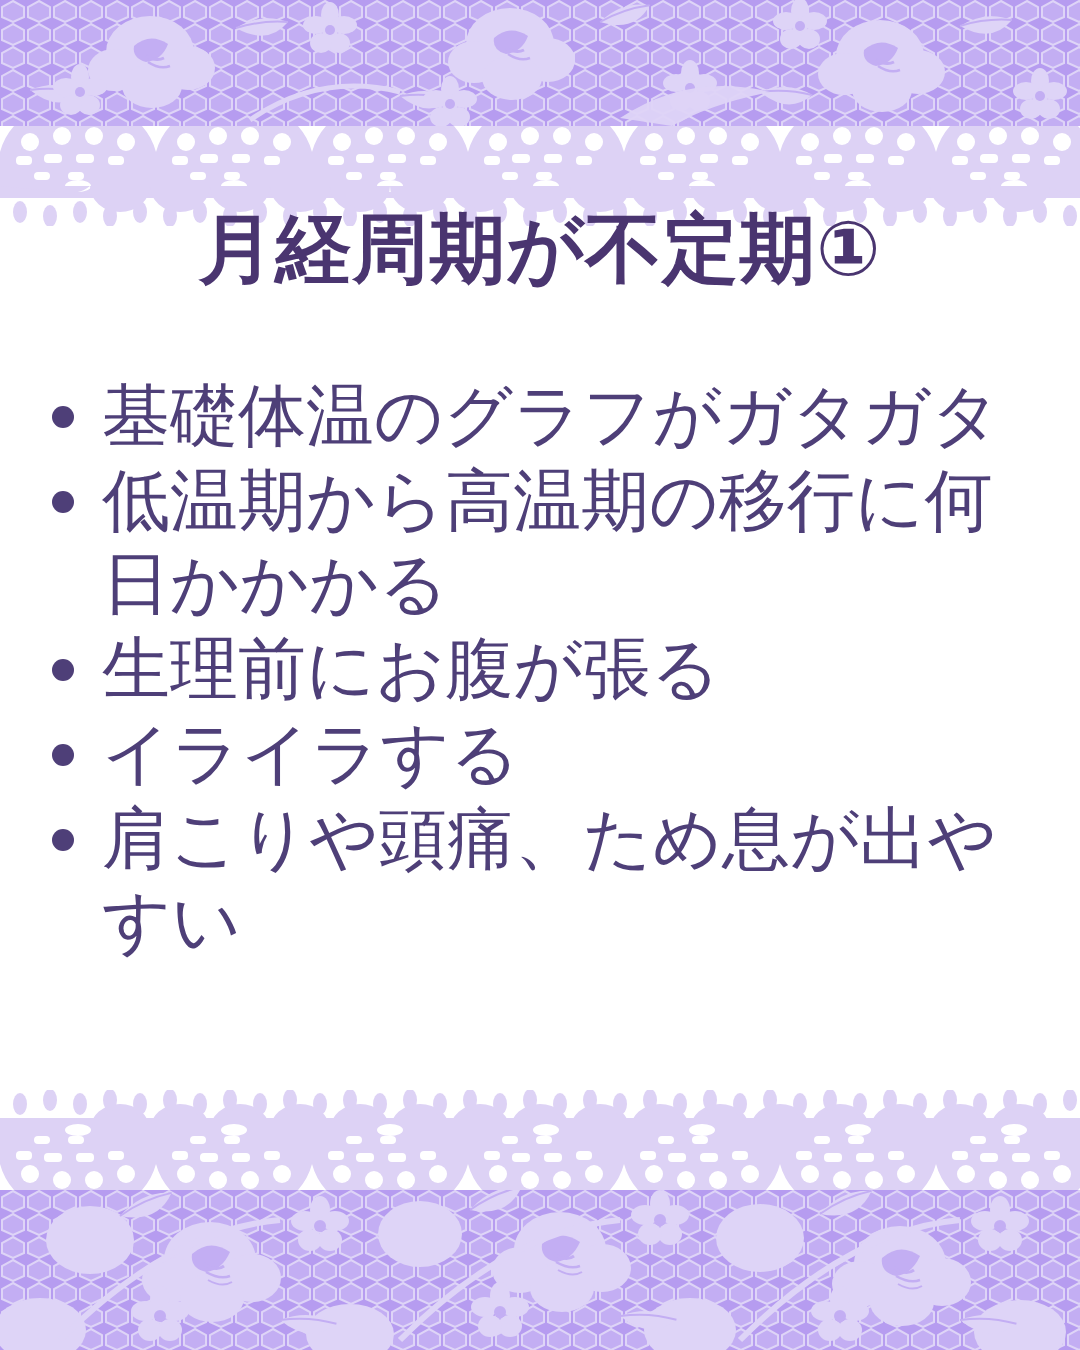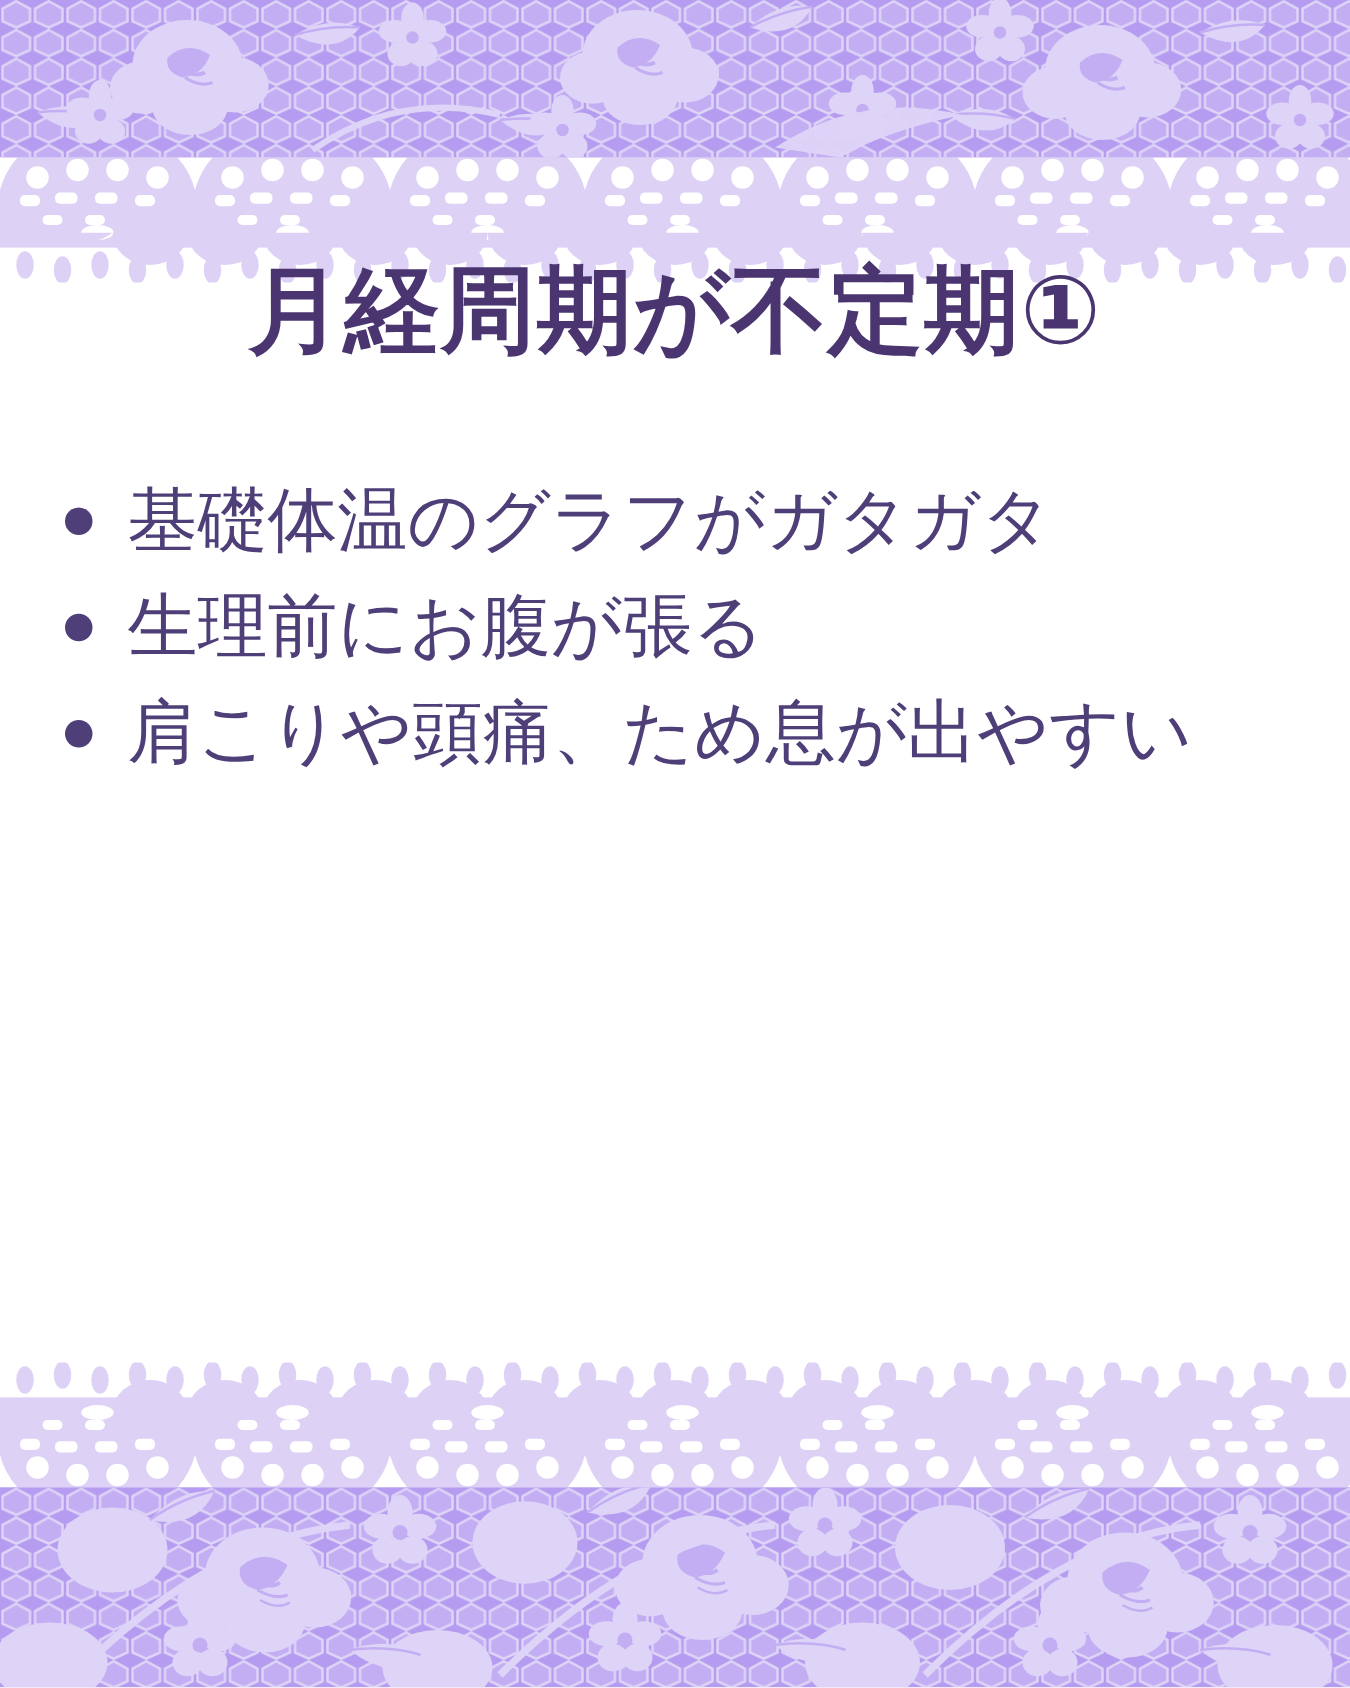--- a/index.html
+++ b/index.html
@@ -85,21 +85,21 @@
     position: absolute;
     left: 40px;
     top: 178px;
     width: 1000px;
   }
 
   .list-item {
     position: relative;
     padding-left: 62px;
     margin: 0 0 2px 0;
-    font-size: 56px;
+    font-size: 68px;
     line-height: 83px;
     color: #4e3f78;
     letter-spacing: 0px;
   }
 
   .bullet-dot {
     position: absolute;
     left: 12px;
     top: 32px;
     width: 22px;
@@ -254,26 +254,34 @@
 
     <h1 id="page-title">月経周期が不定期①</h1>
 
     <ul id="bullet-list">
 
       <li class="list-item">
         <span class="bullet-dot"></span>
         <span class="item-text">基礎体温のグラフがガタガタ</span>
       </li>
 
+      <li class="list-item">
+        <span class="bullet-dot"></span>
+        <span class="item-text">低温期から高温期の移行に何日かかかる</span>
+      </li>
 
       <li class="list-item">
         <span class="bullet-dot"></span>
         <span class="item-text">生理前にお腹が張る</span>
       </li>
 
+      <li class="list-item">
+        <span class="bullet-dot"></span>
+        <span class="item-text">イライラする</span>
+      </li>
 
       <li class="list-item">
         <span class="bullet-dot"></span>
         <span class="item-text">肩こりや頭痛、ため息が出やすい</span>
       </li>
 
 
 
     </ul>
   </div>

